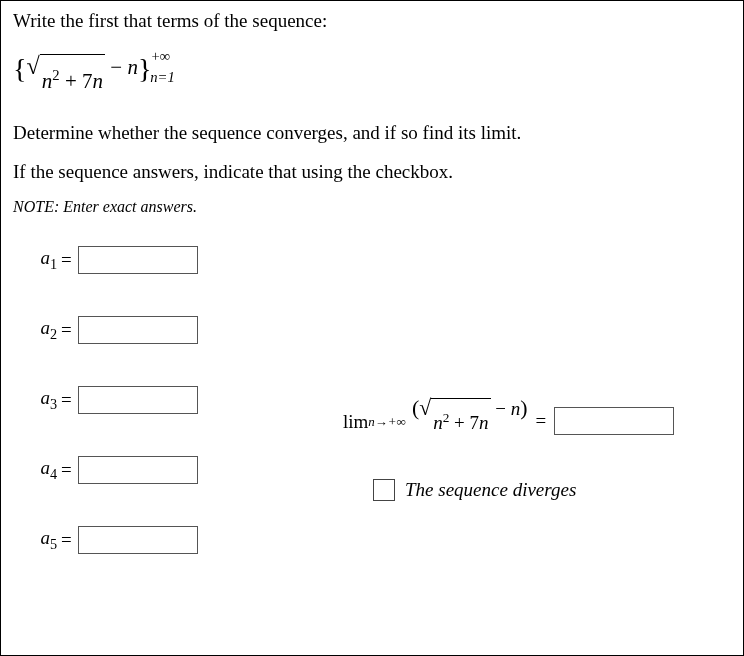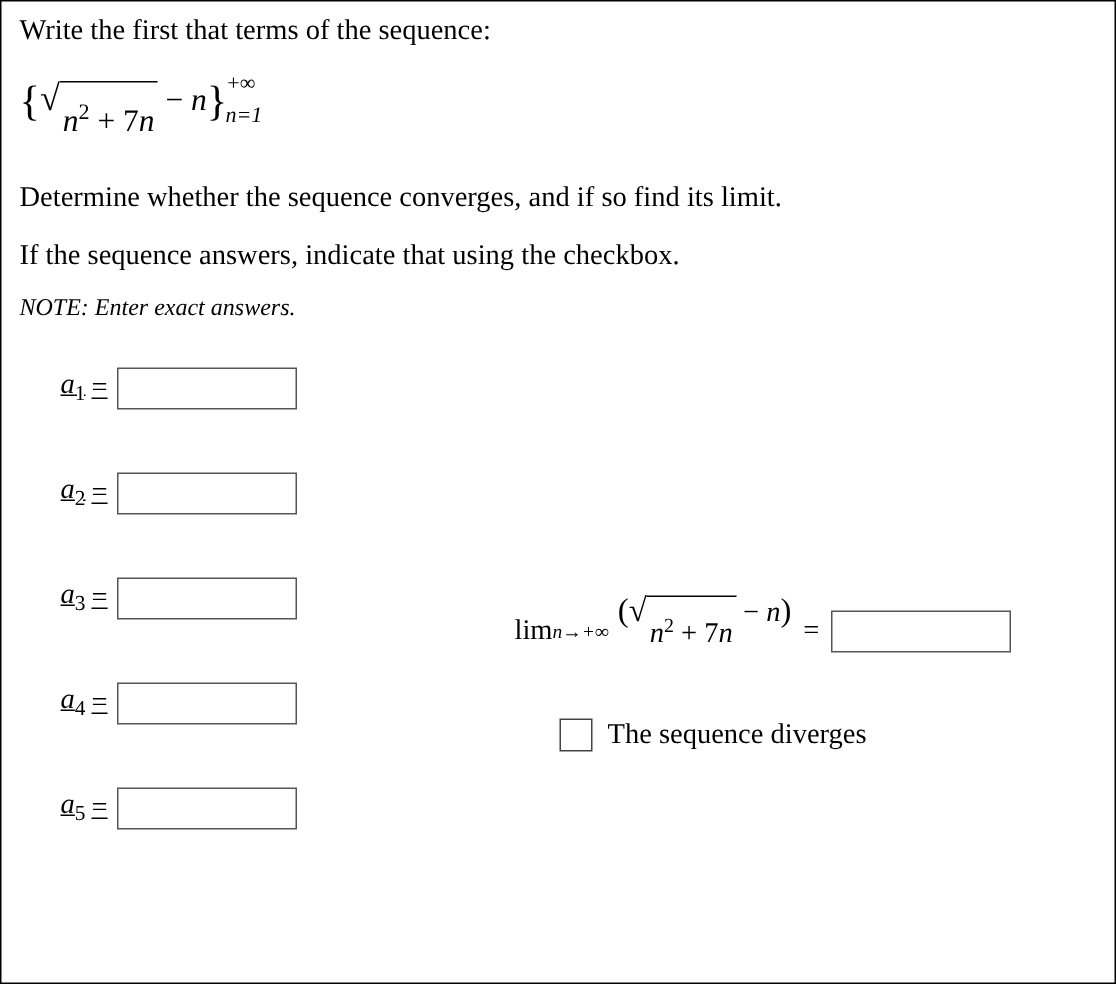--- a/index.html
+++ b/index.html
@@ -19,21 +19,20 @@
   .note { font-style: italic; margin: 6px 0 30px 0; font-size: 16px; }
   
   .columns { display: flex; }
   .left-col { width: 230px; }
   .right-col { flex: 1; padding-top: 150px; padding-left: 100px; }
   
   .term-row {
     display: flex;
     align-items: center;
     margin-bottom: 42px;
-    text-decoration: underline;
   }
   .term-label { font-style: italic; font-size: 19px; width: 44px; text-align: right; }
   .sub { font-size: 0.75em; vertical-align: sub; font-style: normal; }
   .eq { margin: 0 6px 0 4px; }
   .answer-input {
     width: 120px;
     height: 28px;
     border: 1px solid #555;
     font-family: inherit;
     font-size: 15px;
@@ -49,21 +48,21 @@
   .limit-block {
     display: inline-flex;
     flex-direction: row;
     align-items: center;
     line-height: 1;
     margin-right: 6px;
   }
   .limit-top { font-size: 19px; }
   .limit-bot { font-size: 13px; font-style: italic; }
   
-  .diverge-row { display: flex; align-items: center; }
+  .diverge-row { display: flex; align-items: center; font-style: italic; }
   .checkbox {
     width: 22px;
     height: 22px;
     border: 1px solid #444;
     margin-right: 10px;
     cursor: pointer;
     background: #fff;
   }
   
   .sqrt { display: inline-flex; align-items: flex-start; }

